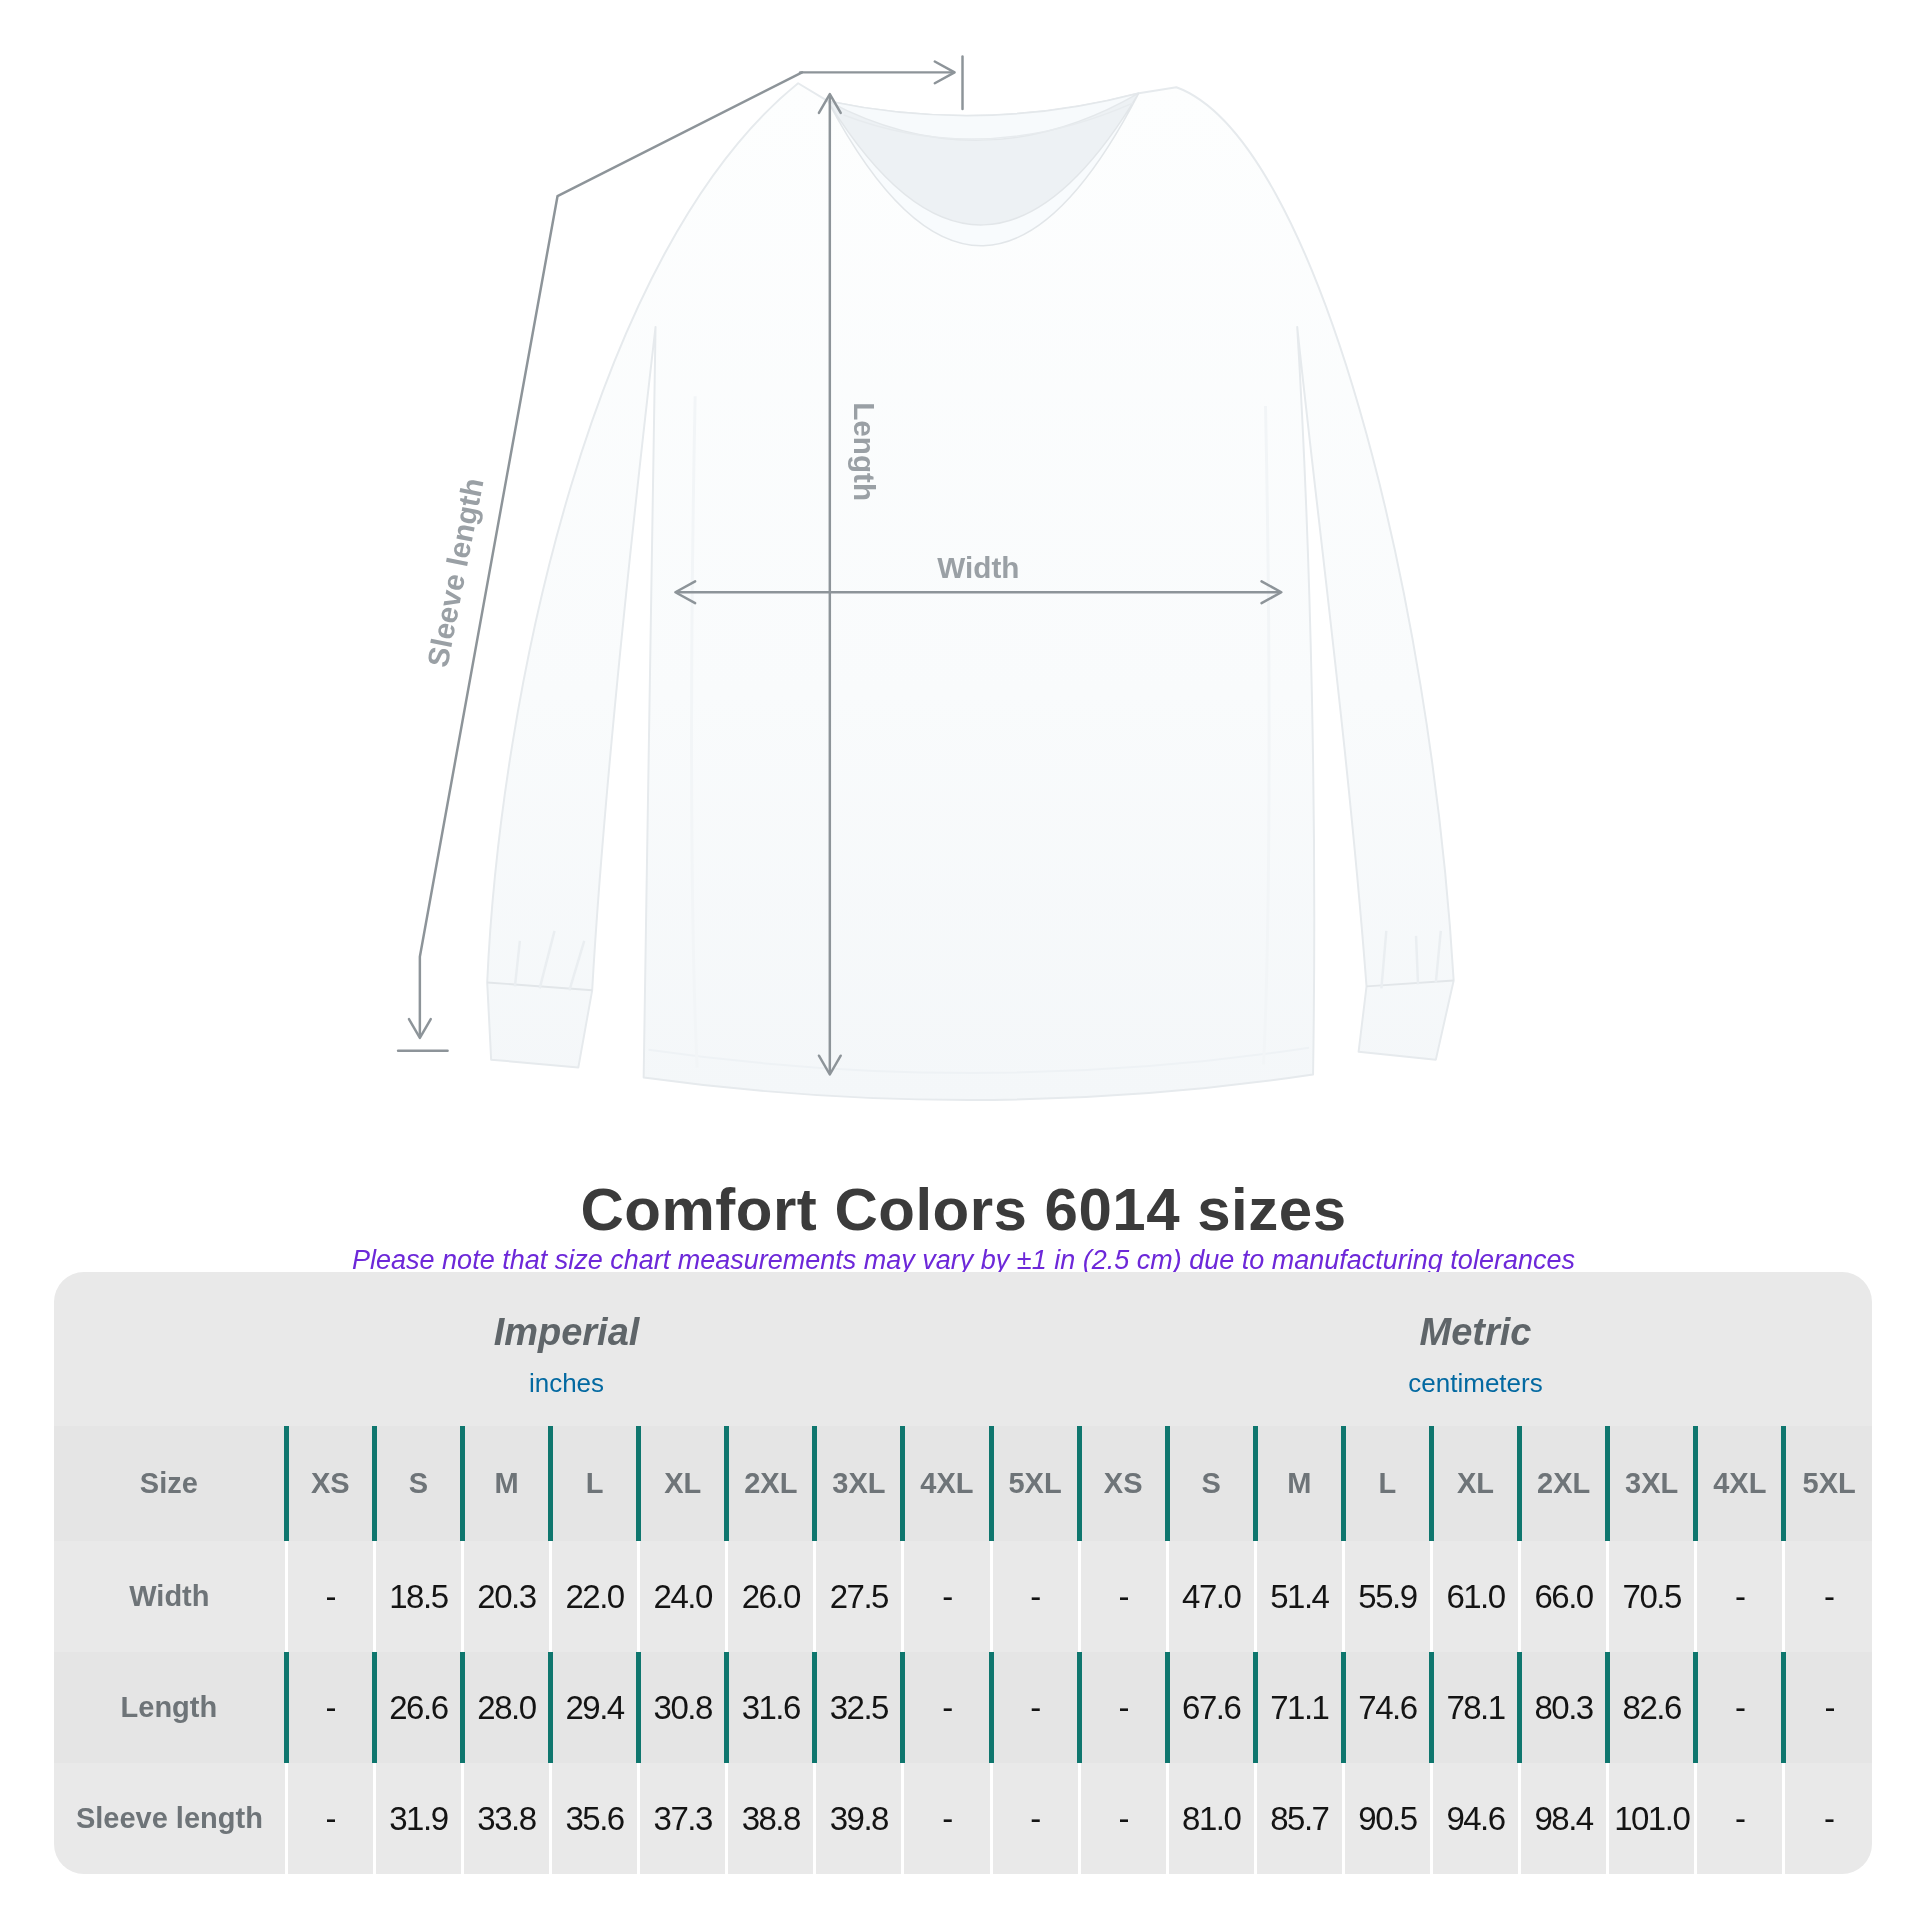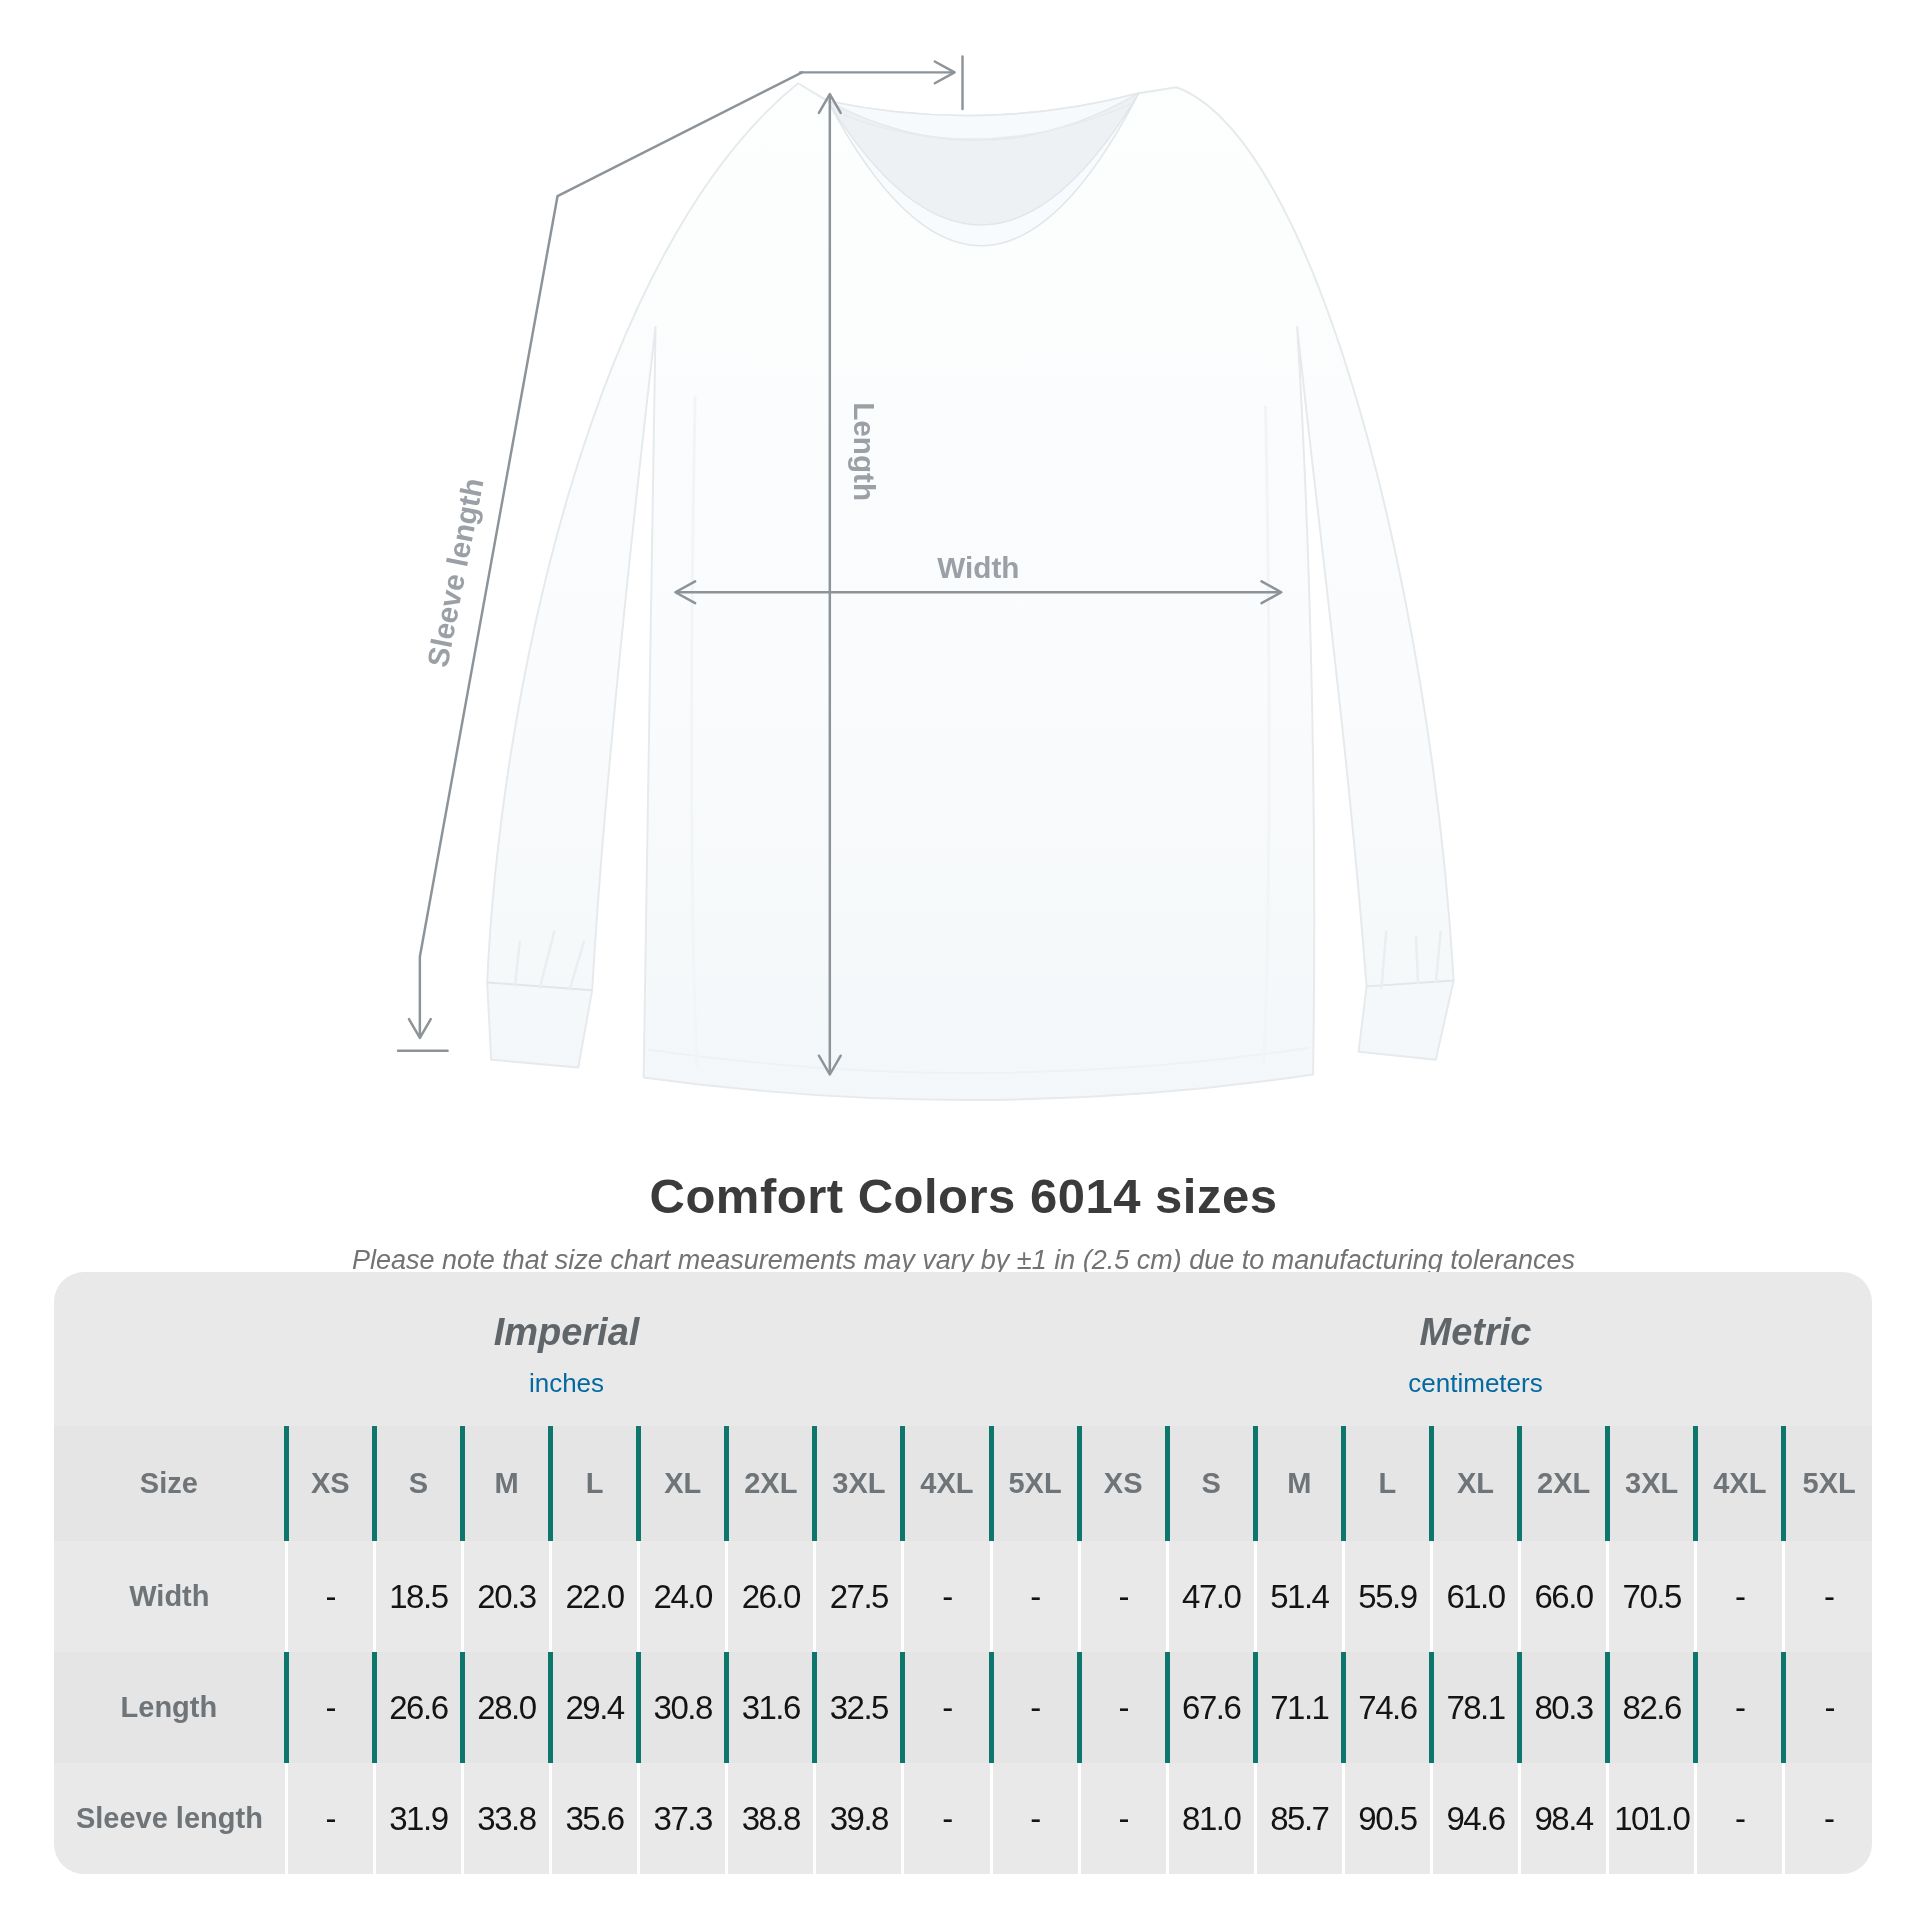--- a/index.html
+++ b/index.html
@@ -4,25 +4,25 @@
 <style>
   html,body{margin:0;padding:0;}
   body{
     width:1927px;height:1927px;position:relative;overflow:hidden;
     background:#ffffff;
     font-family:"Liberation Sans", sans-serif;
   }
   .diagram-wrap{position:absolute;left:0;top:0;width:1927px;height:1135px;}
   .page-title{
     position:absolute;left:0;top:1135px;width:1927px;height:63px;
-    text-align:center;font-size:49px;font-weight:bold;color:#3b3b3b;letter-spacing:0.5px;
+    text-align:center;font-size:60px;font-weight:bold;color:#3b3b3b;letter-spacing:0.5px;
   }
   .page-subtitle{
     position:absolute;left:0;top:1218px;width:1927px;height:40px;
-    text-align:center;font-style:italic;font-size:27px;color:#737373;
+    text-align:center;font-style:italic;font-size:27px;color:#6d28d9;
   }
   .chart{
     position:absolute;left:54px;top:1272px;width:1818px;
     border-radius:30px;overflow:hidden;background:#ffffff;
   }
   .group-row{display:flex;height:154px;background:#e9e9e9;}
   .group{display:flex;flex-direction:column;align-items:center;justify-content:center;gap:14px;margin-top:12px;}
   .group.imperial{width:1025px;}
   .group.metric{width:793px;}
   .group-label{font-size:38px;font-weight:bold;font-style:italic;color:#5f6569;}

